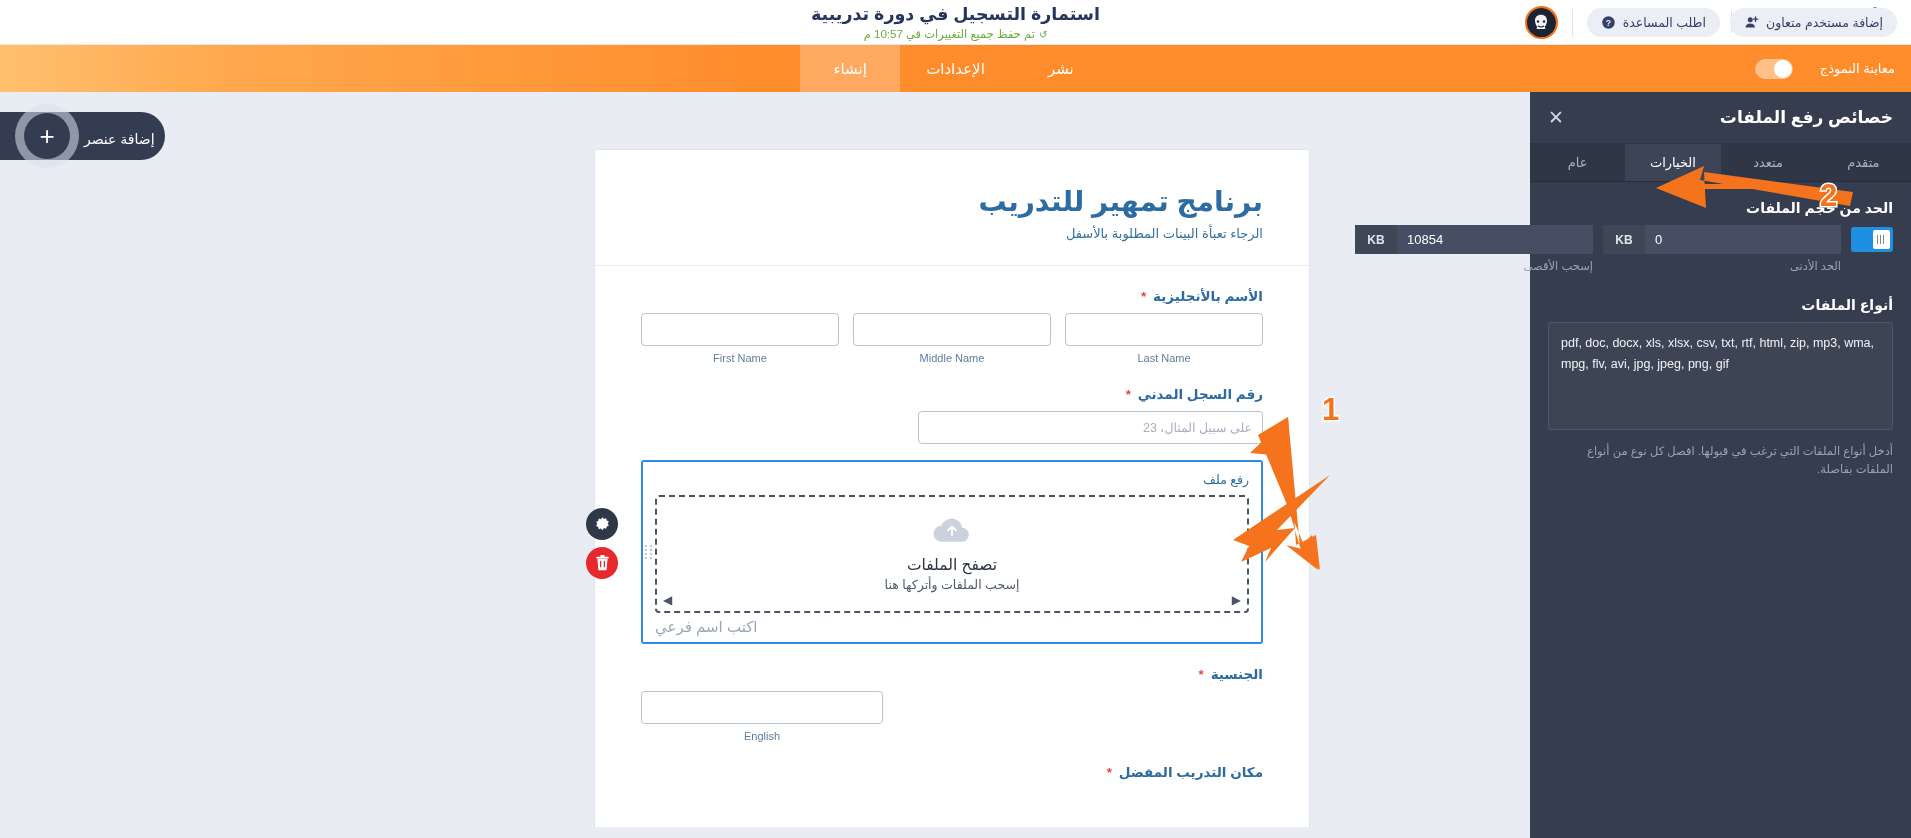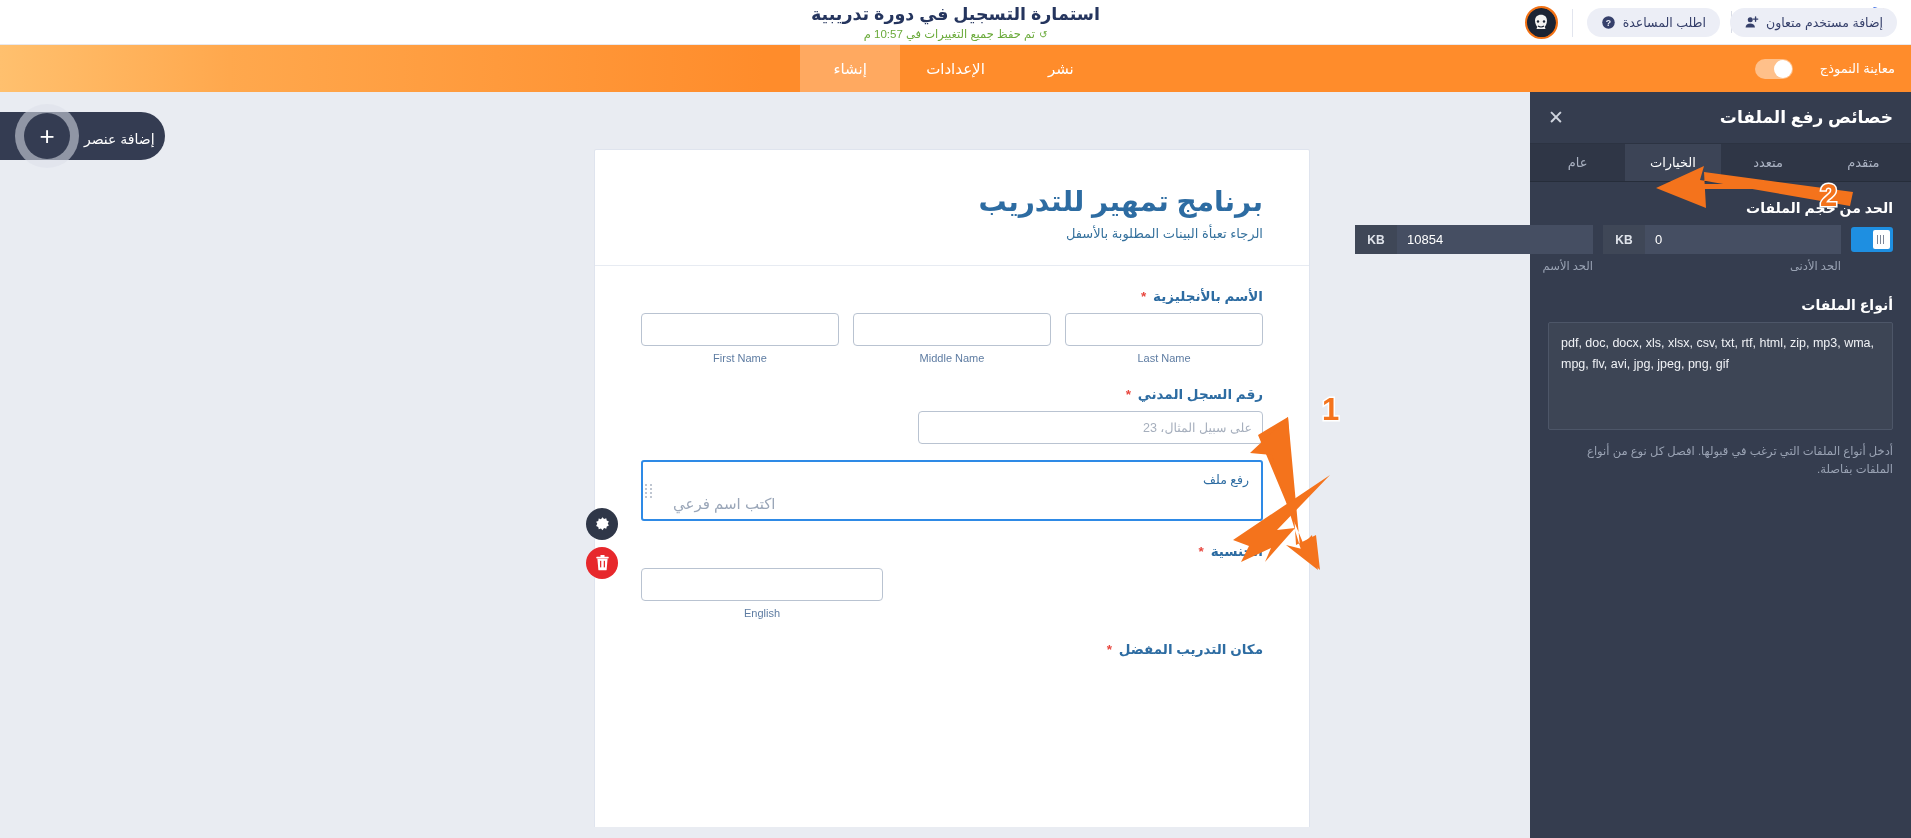--- a/index.html
+++ b/index.html
@@ -148,21 +148,21 @@
     font-family: "Liberation Sans", sans-serif;
   }
   .inp::placeholder { color: #a6afbd; }
   .sublabel { text-align: center; font-size: 11px; color: #5e7ca2; margin-top: 6px; }
 
   
   .upload-field {
     position: relative;
     border: 2px solid #2e8ae6;
     border-radius: 3px;
-    padding: 10px 12px 6px 30px;
+    padding: 10px 12px 6px 12px;
     margin-bottom: 22px;
     background: #fff;
   }
   .upload-label { text-align: right; font-size: 12.5px; color: #2d6ca2; margin-bottom: 8px; }
   .dropzone {
     border: 2px dashed #4a5568;
     border-radius: 4px;
     height: 118px;
     display: flex; flex-direction: column;
     align-items: center; justify-content: center;
@@ -400,20 +400,32 @@
             <i></i>
               <i></i>
               <i></i>
               <i></i>
               <i></i>
               <i></i>
               <i></i>
               <i></i>
           </div>
           <div class="upload-label">رفع ملف</div>
+          <div class="dropzone">
+            <span class="cloud-ico">
+              <svg width="40" height="28" viewBox="0 0 44 30">
+                <path d="M11 28a9 9 0 0 1-.6-18 12 12 0 0 1 23 2.4 7.6 7.6 0 0 1-1.4 15.6z" fill="#ccd2dd"></path>
+                <path d="M22 21V11M17.5 15.5L22 11l4.5 4.5" stroke="#ffffff" stroke-width="2" fill="none" stroke-linecap="round" stroke-linejoin="round"></path>
+              </svg>
+            </span>
+            <div class="dz-title">تصفح الملفات</div>
+            <div class="dz-sub">إسحب الملفات وأتركها هنا</div>
+            <span class="dz-arrow l">◀</span>
+            <span class="dz-arrow r">▶</span>
+          </div>
           <div class="sub-hint">اكتب اسم فرعي</div>
 
           <div class="fabs">
             <div class="fab gear">
               <svg width="17" height="17" viewBox="0 0 24 24" fill="#ffffff">
                 <path d="M12 8.2a3.8 3.8 0 1 0 0 7.6 3.8 3.8 0 0 0 0-7.6zm0 5.6a1.8 1.8 0 1 1 0-3.6 1.8 1.8 0 0 1 0 3.6z"></path>
                 <path d="M12 1.8l2.2 2.4 3.1-.9.7 3.2 3 1.3-1.6 2.8 1.6 2.8-3 1.3-.7 3.2-3.1-.9L12 20.2l-2.2-2.4-3.1.9-.7-3.2-3-1.3L4.6 11 3 8.2l3-1.3.7-3.2 3.1.9z"></path>
               </svg>
             </div>
             <div class="fab trash">
@@ -491,21 +503,21 @@
             <div class="unit">KB</div>
           </div>
           <div class="size-cap">الحد الأدنى</div>
         </div>
 
         <div class="sizefield">
           <div class="sizebox">
             <input value="10854" style="">
             <div class="unit">KB</div>
           </div>
-          <div class="size-cap">الحد الأسم</div>
+          <div class="size-cap">إسحب الأقصى</div>
         </div>
       </div>
 
       <div class="sec2">
         <div class="sec-title">أنواع الملفات</div>
         <textarea class="ftypes" style="">pdf, doc, docx, xls, xlsx, csv, txt, rtf, html, zip, mp3, wma, mpg, flv, avi, jpg, jpeg, png, gif</textarea>
         <div class="ftypes-hint">أدخل أنواع الملفات التي ترغب في قبولها. افصل كل نوع من أنواع الملفات بفاصلة.</div>
       </div>
 
     </div>

